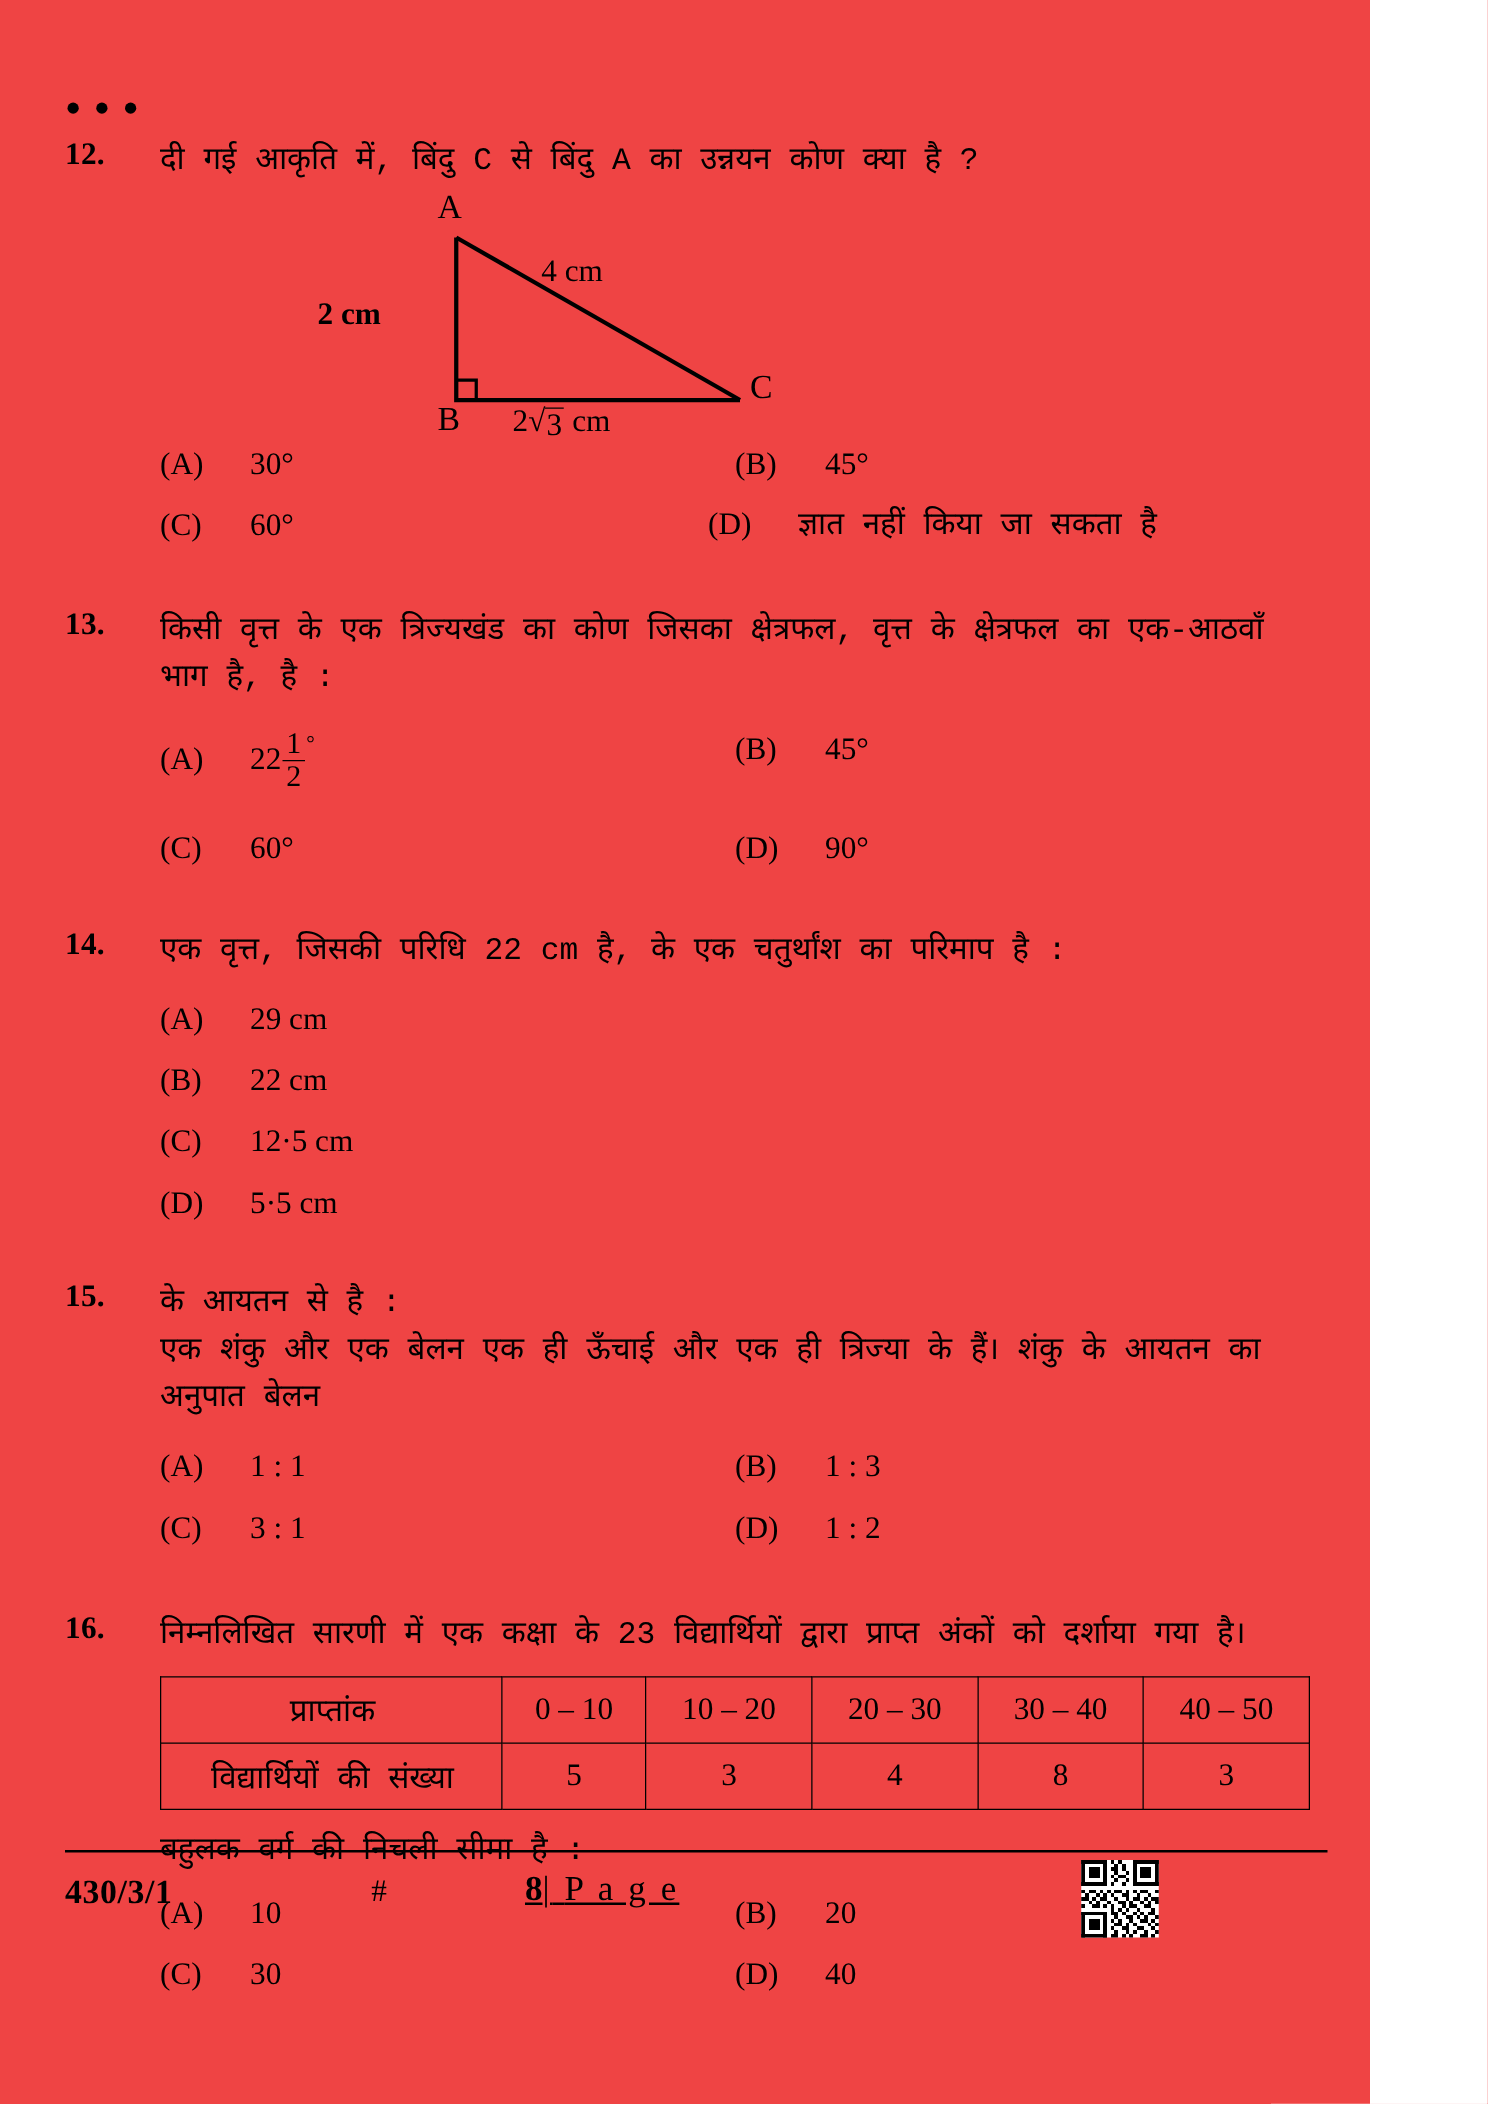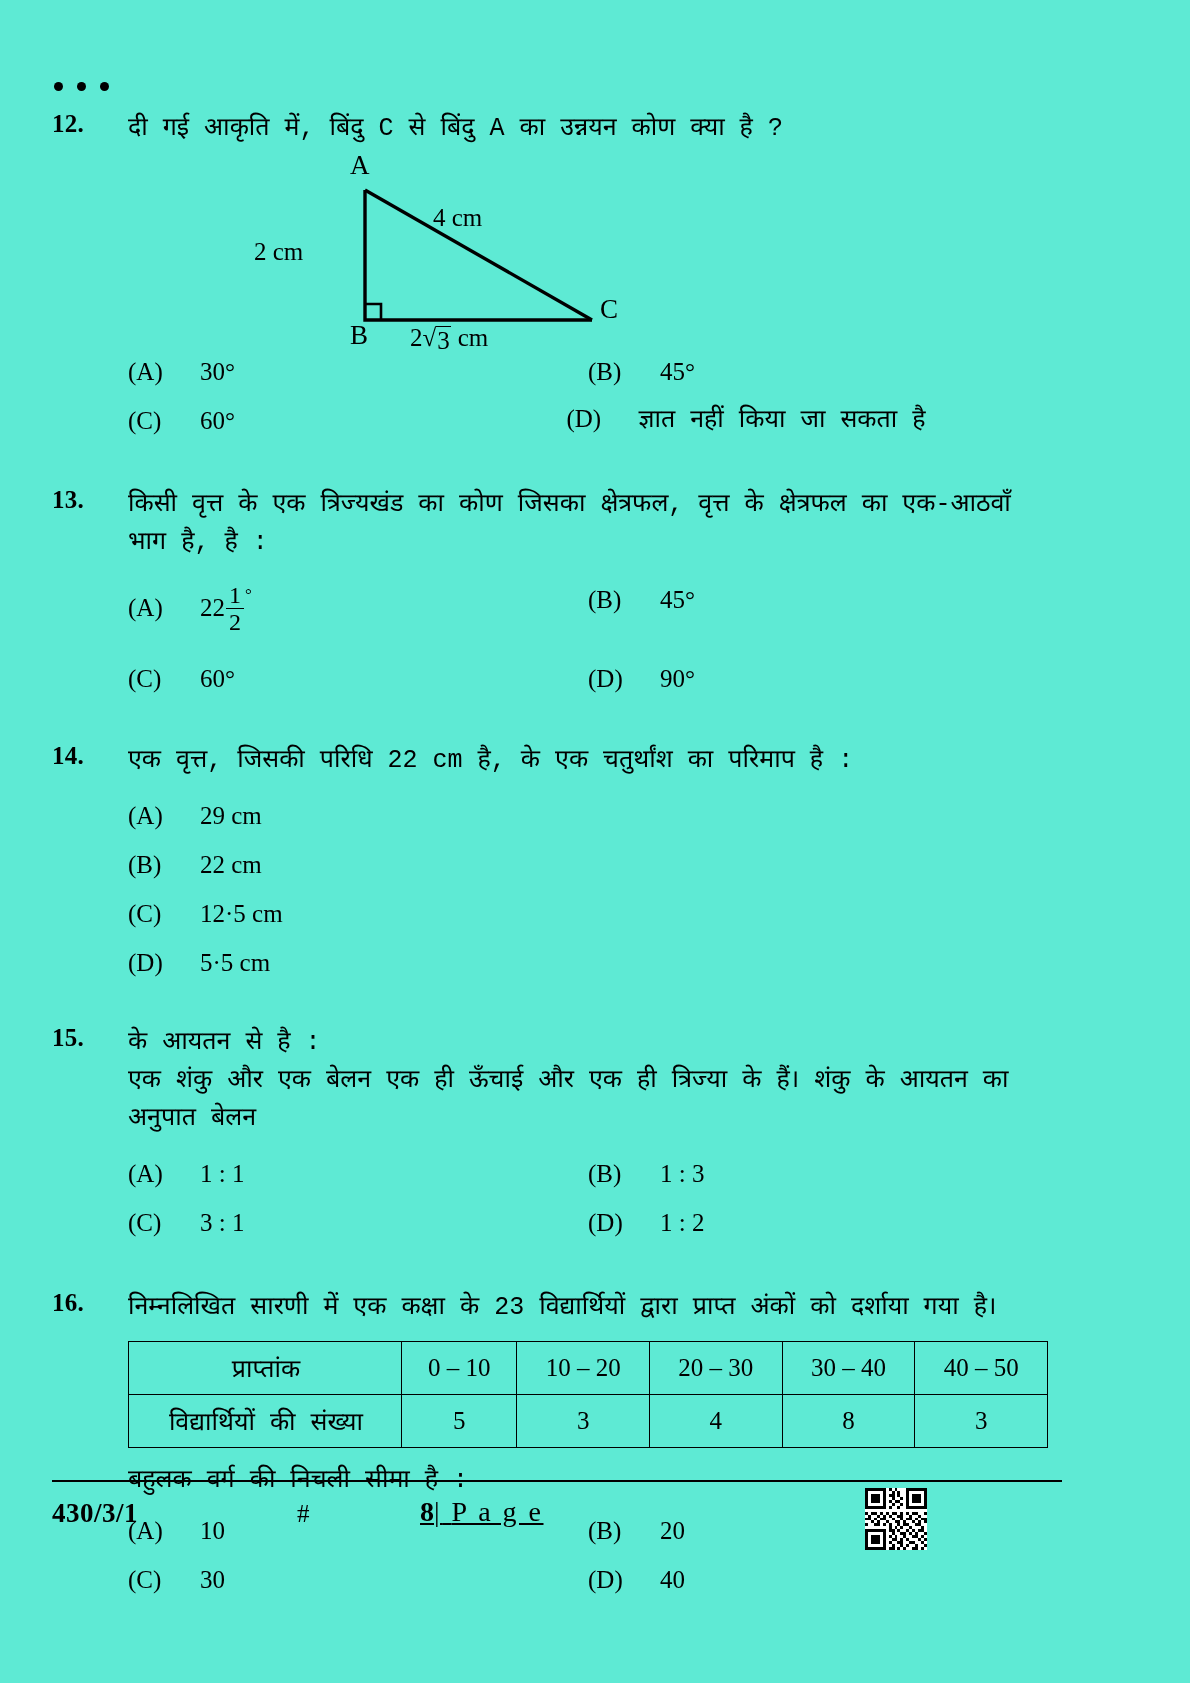--- a/index.html
+++ b/index.html
@@ -11,23 +11,23 @@
     width: 1190px;
     height: 1683px;
     position: relative;
     font-family: "Liberation Serif", "DejaVu Serif", serif;
     color: #000000;
     overflow: hidden;
   }
   .page {
     position: absolute;
     left: 0; top: 0;
-    width: 1190px;
+    width: 1096px;
     height: 1683px;
-    background: #5eead4;
+    background: #ef4444;
   }
   .content {
     position: absolute;
     left: 52px;
     top: 76px;
     width: 1010px;
   }
 
   
   .dots {
@@ -243,21 +243,21 @@
 
       <div class="figure-wrap">
         <svg width="520" height="190" viewBox="0 0 520 190">
           <polyline points="237,38 237,168 464,168" fill="none" stroke="#000" stroke-width="3.4" stroke-linejoin="miter"></polyline>
           <line x1="237" y1="38" x2="464" y2="168" stroke="#000" stroke-width="3.4"></line>
           <polyline points="237,152 253,152 253,168" fill="none" stroke="#000" stroke-width="2.6"></polyline>
         </svg>
         <div class="fig-label" style="left:222px; top:-2px;">A</div>
         <div class="fig-label" style="left:222px; top:168px;">B</div>
         <div class="fig-label" style="left:472px; top:142px;">C</div>
-        <div class="fig-dim" style="left:126px; top:86px;">2 cm</div>
+        <div class="fig-dim" style="left:126px; top:86px;font-weight:bold;">2 cm</div>
         <div class="fig-dim" style="left:305px; top:52px;">4 cm</div>
         <div class="fig-dim" style="left:282px; top:172px;">
           <span class="radical">
             <span class="rad-sym">2</span>
             <span class="rad-sym">√</span>
             <span class="rad-body">3</span>
             <span class="rad-sym" style="margin-left:7px;">cm</span>
           </span>
         </div>
       </div>

